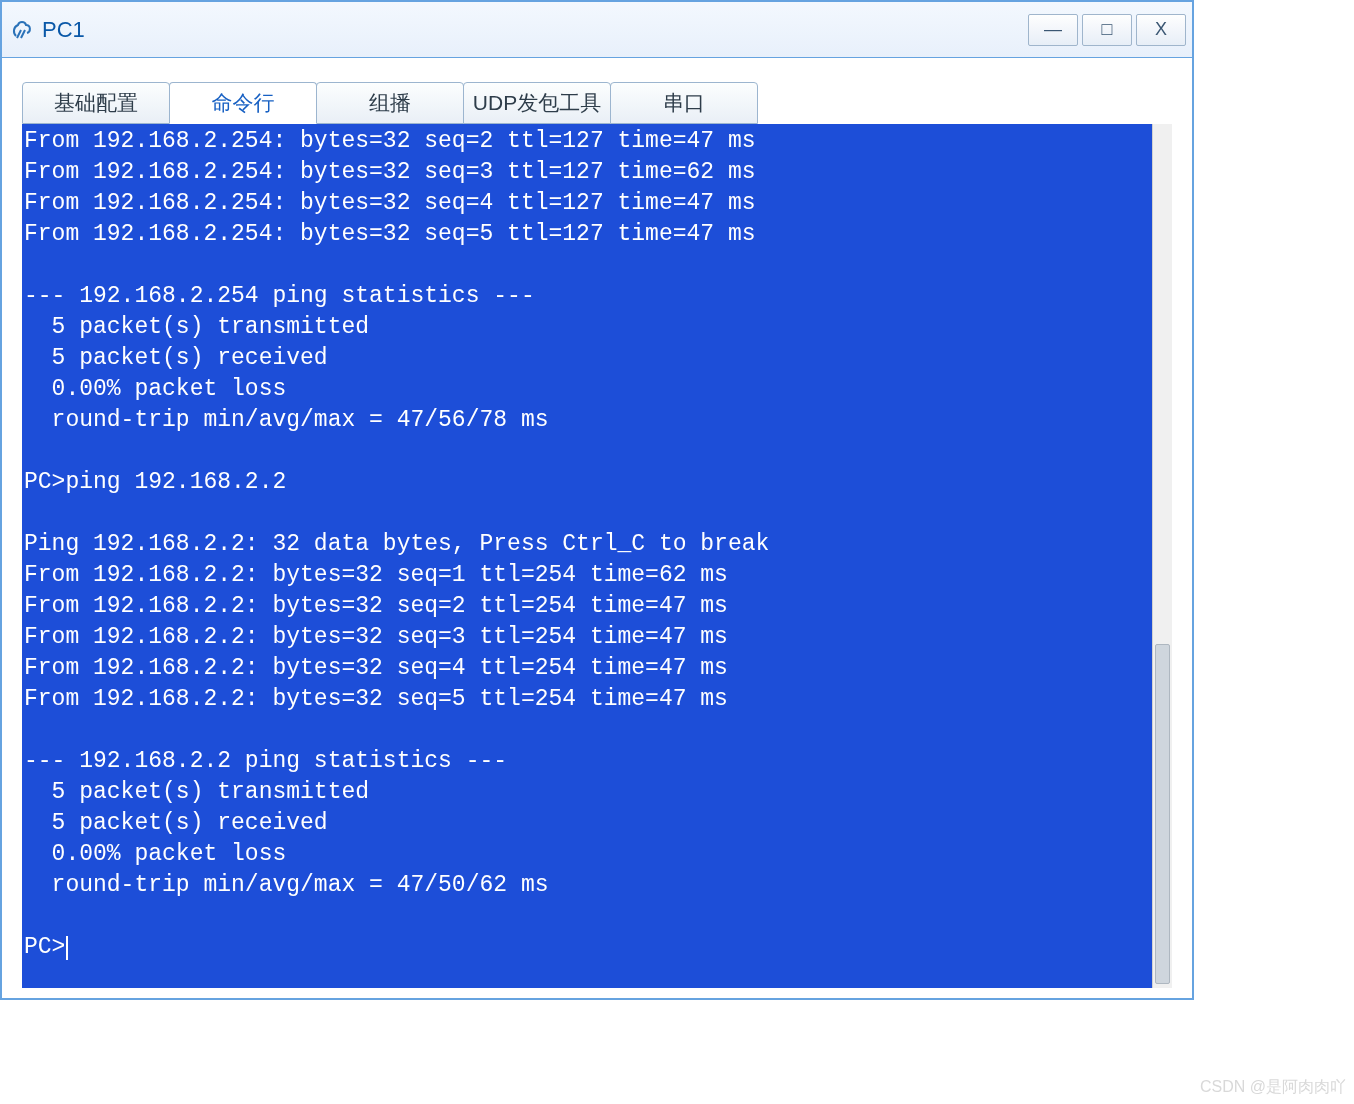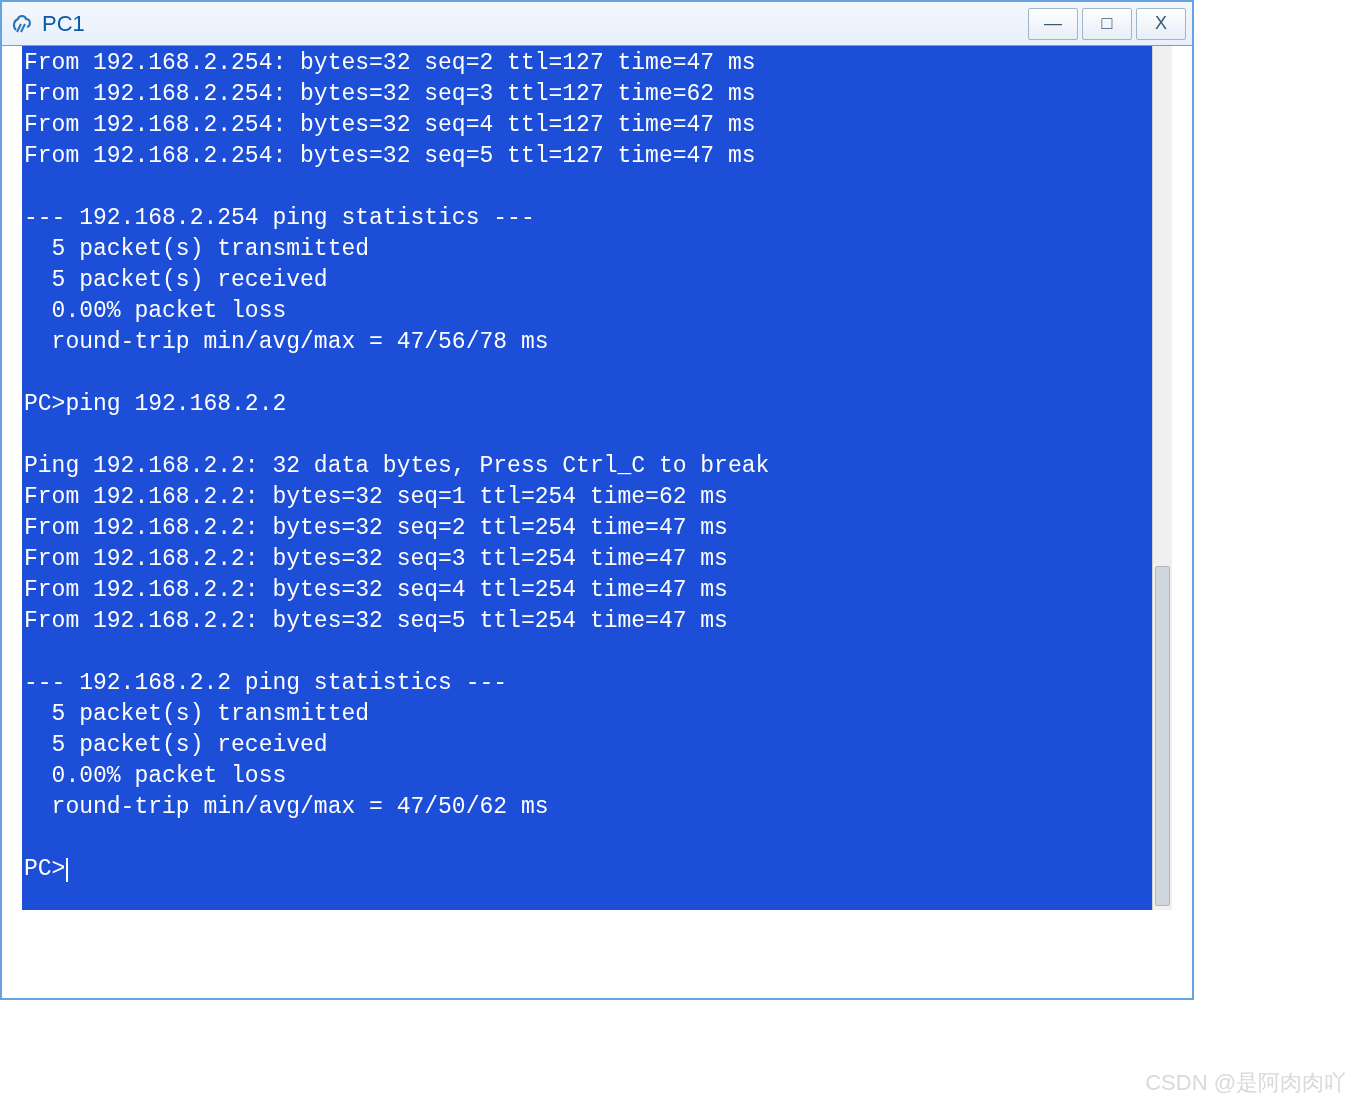--- a/index.html
+++ b/index.html
@@ -11,21 +11,21 @@
     overflow: hidden;
   }
   .window {
     width: 1194px;
     height: 1000px;
     border: 2px solid #66a3e0;
     background: #fff;
     position: relative;
   }
   .titlebar {
-    height: 44px;
+    height: 56px;
     background: linear-gradient(to bottom, #f3f8fe, #e8f0fb);
     border-bottom: 1px solid #66a3e0;
     display: flex;
     align-items: center;
     padding: 0 6px;
   }
   .titlebar-icon {
     width: 28px; height: 28px;
     margin-right: 6px;
     display: flex; align-items: center; justify-content: center;
@@ -108,21 +108,21 @@
     top: 520px;
     height: 340px;
     background: #cfd6dd;
     border: 1px solid #aeb7c0;
     border-radius: 2px;
   }
   .watermark {
     position: absolute;
     bottom: 6px; right: 8px;
     color: #d9d9d9;
-    font-size: 22px;
+    font-size: 16px;
     font-family: sans-serif;
     pointer-events: none;
   }
 </style>
 </head>
 <body>
 
 <div class="window">
 
   <div class="titlebar">
@@ -139,20 +139,37 @@
         </div>
       <div class="win-btn">
           <span>□</span>
         </div>
       <div class="win-btn">
           <span>X</span>
         </div>
     </div>
   </div>
 
+  <div class="tabbar">
+    <div class="tab">
+        <span>基础配置</span>
+      </div>
+    <div class="tab active">
+        <span>命令行</span>
+      </div>
+    <div class="tab">
+        <span>组播</span>
+      </div>
+    <div class="tab">
+        <span>UDP发包工具</span>
+      </div>
+    <div class="tab">
+        <span>串口</span>
+      </div>
+  </div>
 
   <div class="terminal-wrap">
     <div class="terminal" id="terminal">From 192.168.2.254: bytes=32 seq=2 ttl=127 time=47 ms
 From 192.168.2.254: bytes=32 seq=3 ttl=127 time=62 ms
 From 192.168.2.254: bytes=32 seq=4 ttl=127 time=47 ms
 From 192.168.2.254: bytes=32 seq=5 ttl=127 time=47 ms
 
 --- 192.168.2.254 ping statistics ---
   5 packet(s) transmitted
   5 packet(s) received

